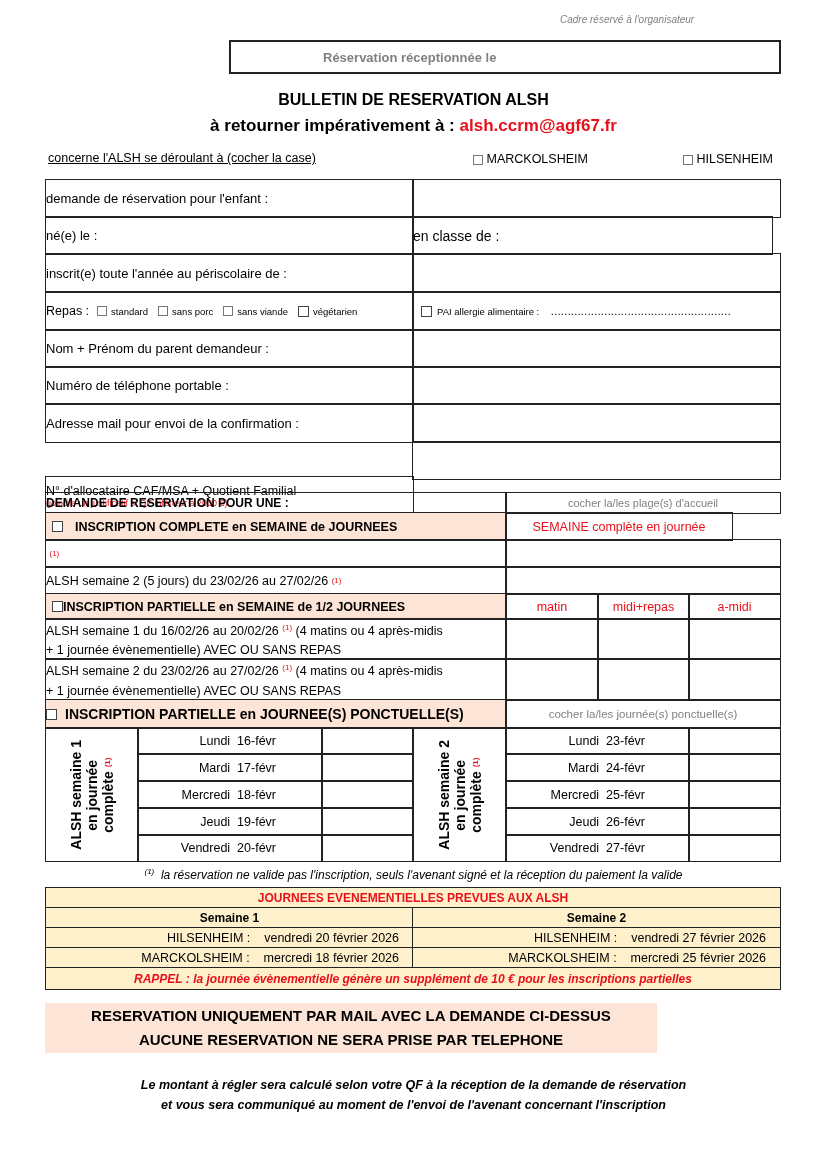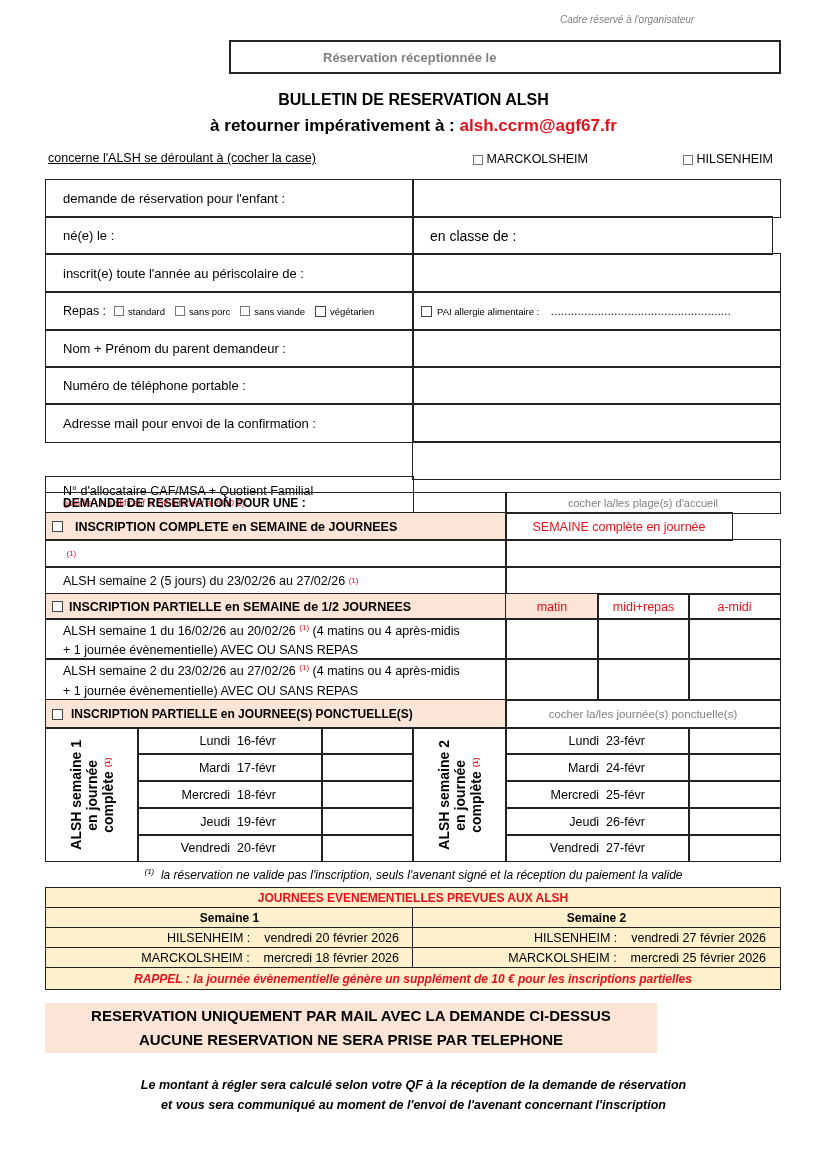--- a/index.html
+++ b/index.html
@@ -1,21 +1,21 @@
 <!DOCTYPE html>
 <html><head>
 <meta charset="utf-8">
 <style>
   html, body { margin:0; padding:0; background:#ffffff; }
   body { width:827px; height:1169px; position:relative; overflow:hidden;
          font-family:"Liberation Sans", sans-serif; color:#000; }
   .abs { position:absolute; box-sizing:border-box; }
   .cell { position:absolute; box-sizing:border-box; border:1.5px solid #222; display:flex; align-items:center; overflow:hidden; white-space:nowrap; }
   .txt { font-size:13px; }
-  .pad { padding-left:17px; }
+  .pad { padding-left:0; }
   .center { justify-content:center; }
   .right { justify-content:flex-end; padding-right:8px; }
   .bold { font-weight:bold; }
   .red { color:#e8101a; }
   .grey { color:#808080; }
   .salmon { background:#fce4d6; }
   .beige { background:#fff0cc; }
   .cb { display:inline-block; width:11px; height:11px; border:1px solid #444; background:#fff; vertical-align:middle; box-sizing:border-box; }
   .cb-sm { width:10px; height:10px; border-color:#777; }
   .sup { font-size:8px; vertical-align:super; color:#e8101a; }
@@ -103,21 +103,21 @@
   <div class="cell pad" style="left:45px;top:539px;width:462px;height:29px;font-size:12.5px;">
     &nbsp;<span class="sup">(1)</span>
   </div>
   <div class="cell" style="left:505px;top:539px;width:276px;height:29px;"></div>
 
   <div class="cell pad" style="left:45px;top:566px;width:462px;height:29px;font-size:12.5px;">
     <span>ALSH semaine 2 (5 jours) du 23/02/26 au 27/02/26</span>&nbsp;<span class="sup">(1)</span>
   </div>
   <div class="cell" style="left:505px;top:566px;width:276px;height:29px;"></div>
 
-  <div class="cell pad bold salmon" style="left:45px;top:593px;width:554px;height:27px;font-size:12.5px;gap:6px;padding-left:6px;">
+  <div class="cell pad bold salmon" style="left:45px;top:593px;width:462px;height:27px;font-size:12.5px;gap:0;padding-left:6px;">
     <span class="cb"></span>
     <span>INSCRIPTION PARTIELLE en SEMAINE de 1/2 JOURNEES</span>
   </div>
   <div class="cell center red" style="left:505px;top:593px;width:94px;height:27px;font-size:12.5px;">matin</div>
   <div class="cell center red" style="left:597px;top:593px;width:93px;height:27px;font-size:12.5px;">midi+repas</div>
   <div class="cell center red" style="left:688px;top:593px;width:93px;height:27px;font-size:12.5px;">a-midi</div>
 
   <div class="cell pad" style="left:45px;top:618px;width:462px;height:42px;flex-direction:column;align-items:flex-start;justify-content:center;font-size:12.5px;line-height:19px;">
     <div><span>ALSH semaine 1 du 16/02/26 au 20/02/26</span> <span class="sup">(1)</span><span> (4 matins ou 4 après-midis</span></div>
     <div>+ 1 journée évènementielle) AVEC OU SANS REPAS</div>
@@ -127,21 +127,21 @@
   <div class="cell" style="left:688px;top:618px;width:93px;height:42px;"></div>
 
   <div class="cell pad" style="left:45px;top:658px;width:462px;height:43px;flex-direction:column;align-items:flex-start;justify-content:center;font-size:12.5px;line-height:19px;">
     <div><span>ALSH semaine 2 du 23/02/26 au 27/02/26</span> <span class="sup">(1)</span><span> (4 matins ou 4 après-midis</span></div>
     <div>+ 1 journée évènementielle) AVEC OU SANS REPAS</div>
   </div>
   <div class="cell" style="left:505px;top:658px;width:94px;height:43px;"></div>
   <div class="cell" style="left:597px;top:658px;width:93px;height:43px;"></div>
   <div class="cell" style="left:688px;top:658px;width:93px;height:43px;"></div>
 
-  <div class="cell pad bold salmon" style="left:45px;top:699px;width:462px;height:30px;font-size:12px;gap:8px;padding-left:6px;">
+  <div class="cell pad bold salmon" style="left:45px;top:699px;width:462px;height:30px;font-size:14px;gap:8px;">
     <span class="cb"></span>
     <span>INSCRIPTION PARTIELLE en JOURNEE(S) PONCTUELLE(S)</span>
   </div>
   <div class="cell center grey" style="left:505px;top:699px;width:276px;height:30px;font-size:11.5px;">cocher la/les journée(s) ponctuelle(s)</div>
 
   <div class="cell center" style="left:45px;top:727px;width:94px;height:135px;">
     <div class="vert">
       <div>ALSH semaine 1</div>
       <div>en journée</div>
       <div><span>complète</span> <span class="red" style="font-size:8px;">(1)</span></div>

